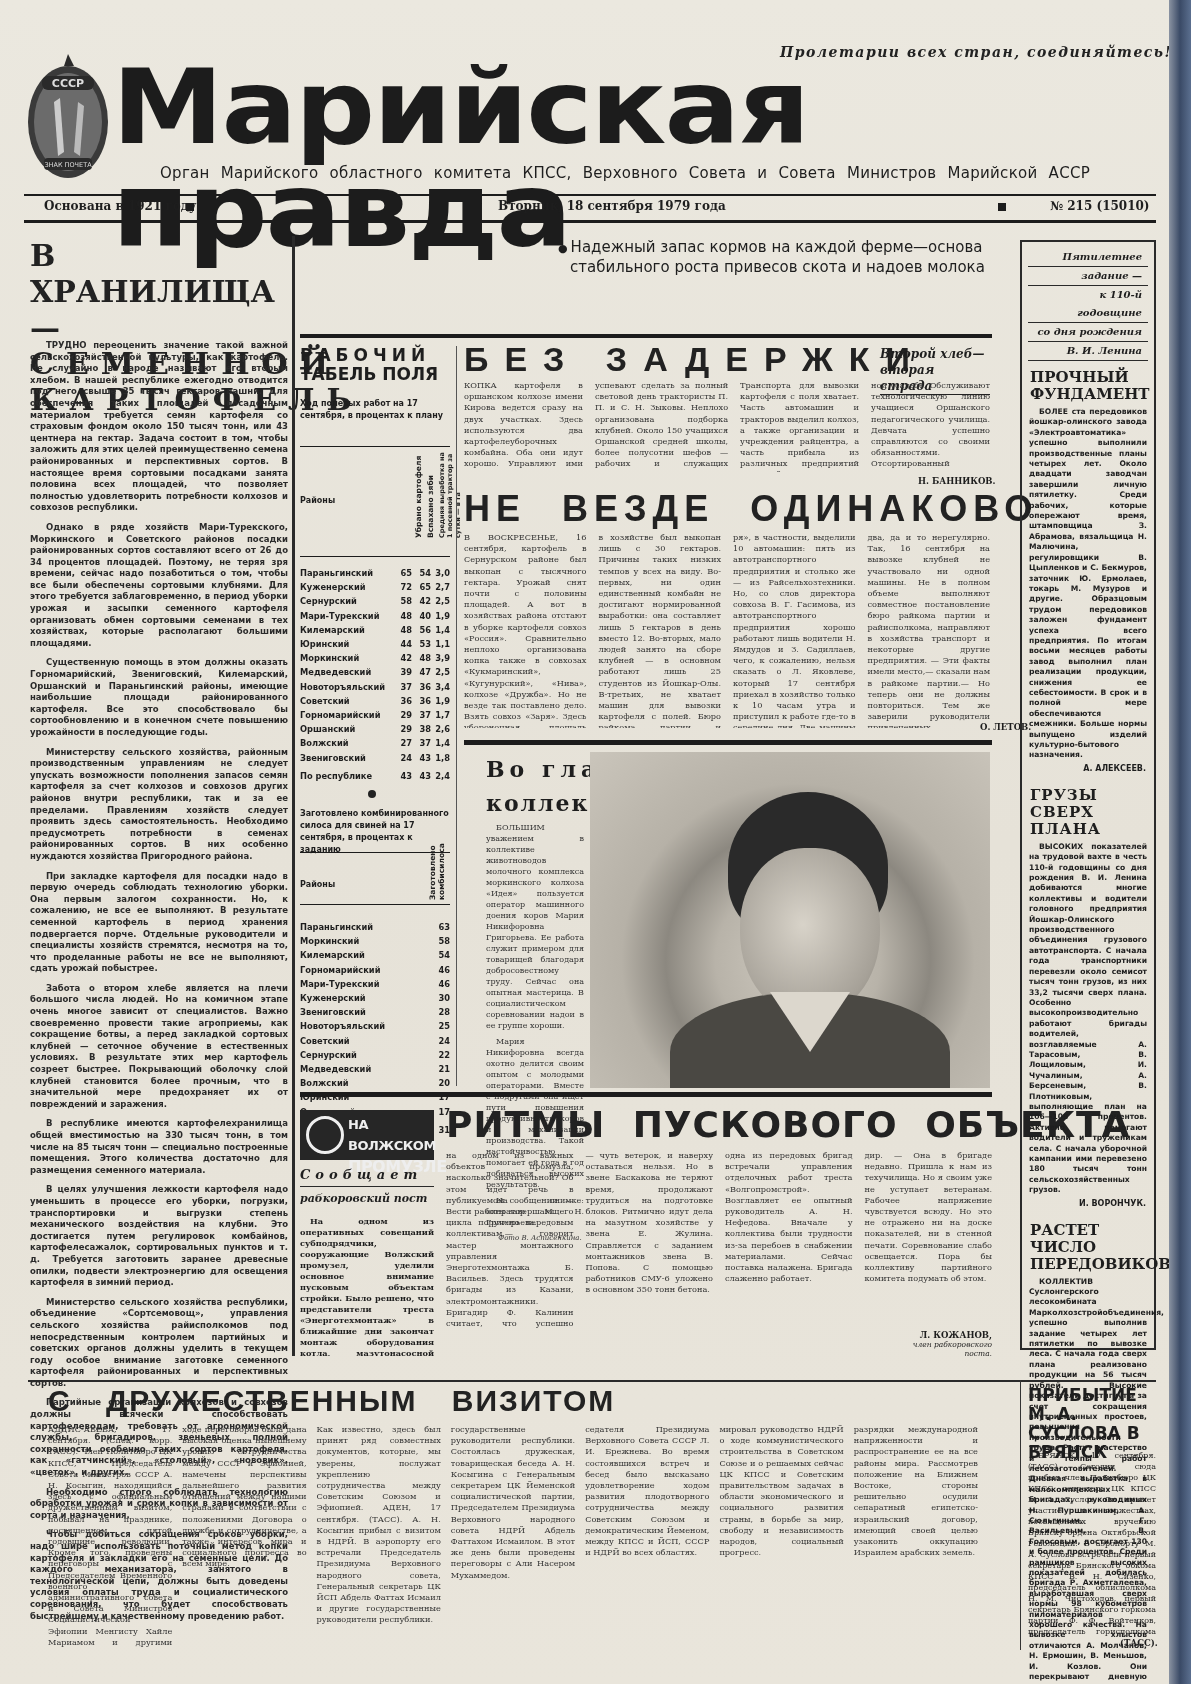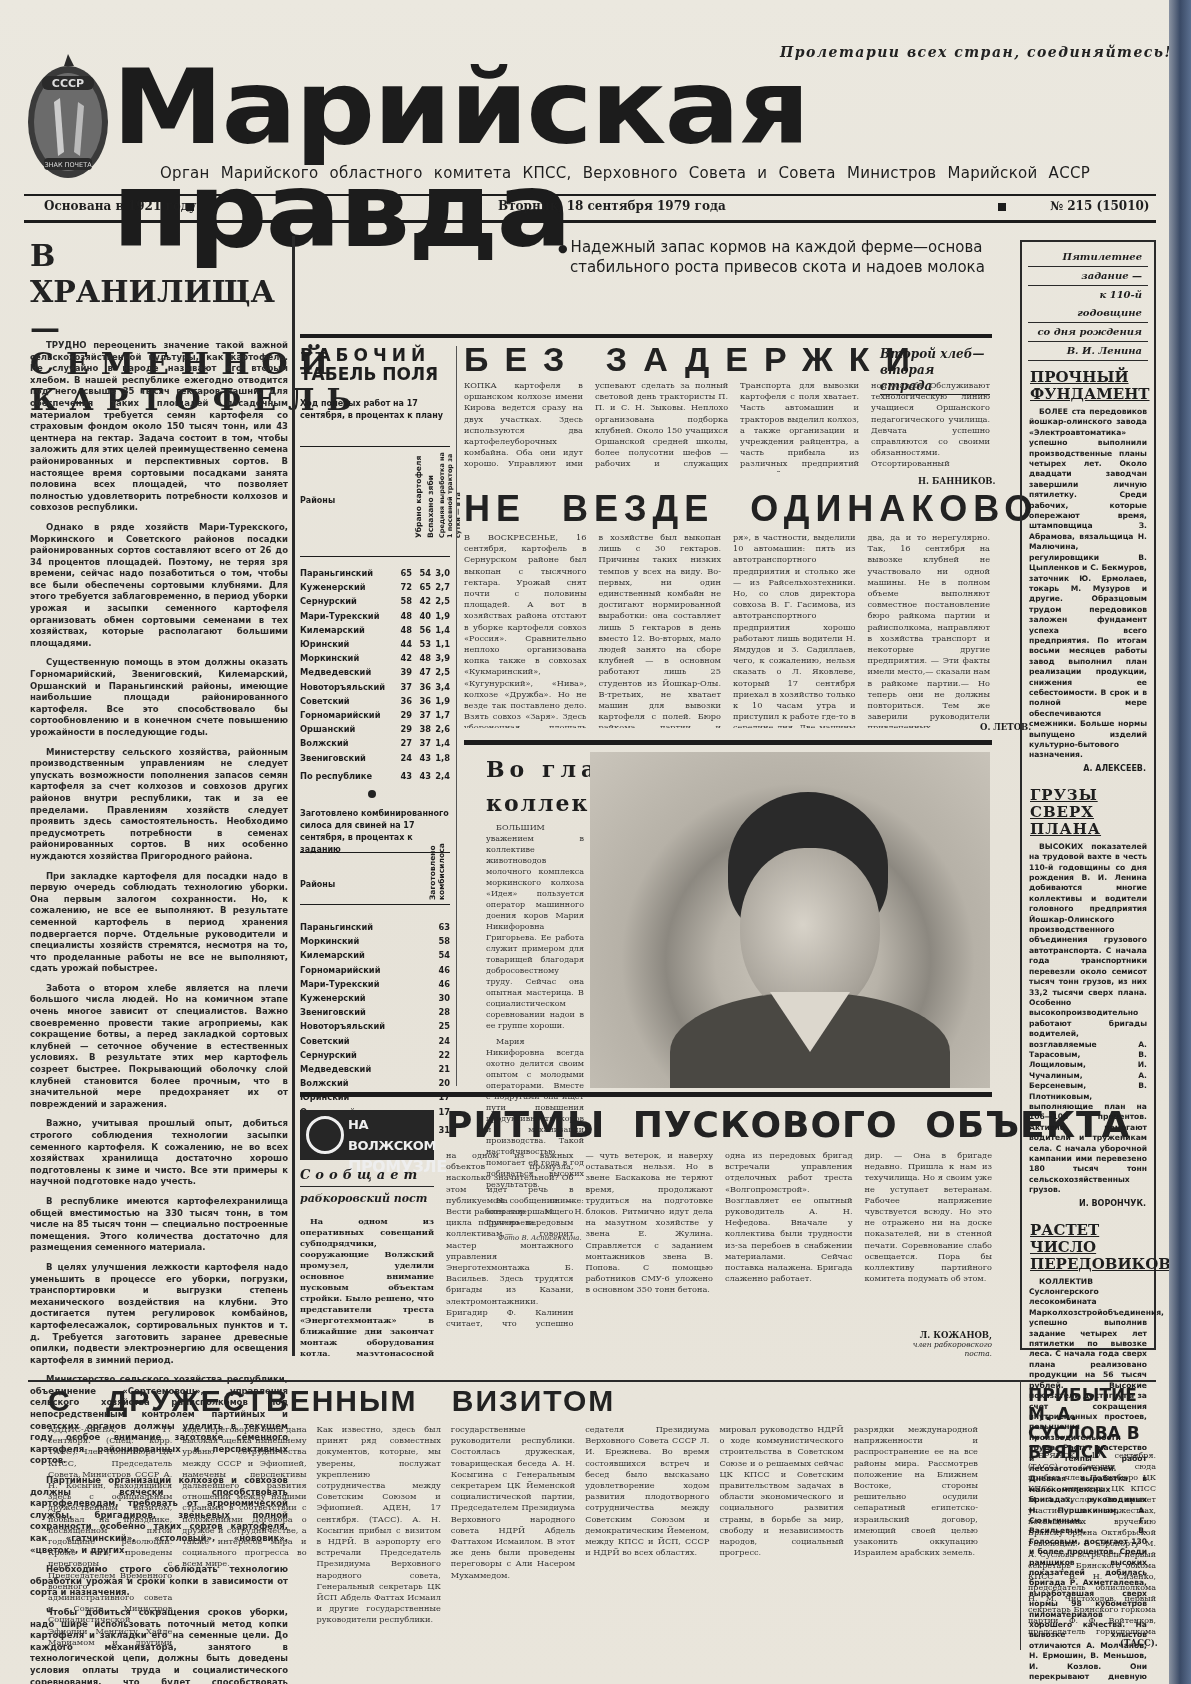--- a/index.html
+++ b/index.html
@@ -65,21 +65,21 @@
   .bullets { position: absolute; left: 558px; top: 238px; width: 434px; font: 15px "DejaVu Sans", sans-serif; line-height: 19px; }
   .bullets div { margin-bottom: 9px; padding-left: 12px; text-indent: -12px; }
   .bullets div::before { content: "●"; font-size: 11px; margin-right: 3px; }
 
   
   .sidebar {
     position: absolute; left: 1020px; top: 240px; width: 136px; height: 1110px;
     border: 2px solid #2a2a2a;
   }
   .sidebar .small-ital { font: italic bold 10px "DejaVu Serif", serif; text-align: right; padding: 0 6px; line-height: 18px; border-bottom: 1.5px solid #2a2a2a; margin: 0 6px; }
-  .sidebar .h { font: bold 15px "DejaVu Serif", serif; line-height: 17px; padding: 8px 8px 4px; text-decoration: underline; }
+  .sidebar .h { font: bold 15px "DejaVu Serif", serif; line-height: 17px; padding: 8px 8px 4px; }
   .sidebar .t { font: bold 7.6px "DejaVu Sans", sans-serif; line-height: 10.4px; padding: 0 7px; text-align: justify; text-indent: 10px; }
   .sidebar .sig { font: bold 8px "DejaVu Sans", sans-serif; text-align: right; padding: 3px 8px 6px; }
 
   
   .tabel-head { position:absolute; left:300px; top:346px; width:150px; font: bold 17px "DejaVu Sans", sans-serif; line-height: 19px; }
   .tabel-head .t1 { letter-spacing: 5px; }
   .tabel-sub { position:absolute; left:300px; top:398px; width:150px; font: bold 8px "DejaVu Sans", sans-serif; line-height: 12px; }
   .tbl { position:absolute; left:300px; width:150px; font: bold 8.3px "DejaVu Sans", sans-serif; }
   .tbl .row { display:flex; height: 14.2px; align-items:center; }
   .tbl .row .n { flex:1; }
@@ -153,21 +153,20 @@
     <div class="l2">СЕМЕННОЙ</div>
     <div class="l3">КАРТОФЕЛЬ</div>
   </div>
   <div class="ltext body-text">
     <p>ТРУДНО переоценить значение такой важной сельскохозяйственной культуры, как картофель. Не случайно в народе называют его вторым хлебом. В нашей республике ежегодно отводится под него свыше 35 тысяч гектаров пашни. Для обеспечения таких площадей посадочным материалом требуется семян картофеля со страховым фондом около 150 тысяч тонн, или 43 центнера на гектар. Задача состоит в том, чтобы заложить для этих целей преимущественно семена районированных и перспективных сортов. В настоящее время сортовыми посадками занята половина всех площадей, что позволяет полностью удовлетворить потребности колхозов и совхозов республики.</p>
     <p>Однако в ряде хозяйств Мари-Турекского, Моркинского и Советского районов посадки районированных сортов составляют всего от 26 до 34 процентов площадей. Поэтому, не теряя зря времени, сейчас надо позаботиться о том, чтобы все были обеспечены сортовыми клубнями. Для этого требуется заблаговременно, в период уборки урожая и засыпки семенного картофеля организовать обмен сортовыми семенами в тех хозяйствах, которые располагают большими площадями.</p>
     <p>Существенную помощь в этом должны оказать Горномарийский, Звениговский, Килемарский, Оршанский и Параньгинский районы, имеющие наибольшие площади районированного картофеля. Все это способствовало бы сортообновлению и в конечном счете повышению урожайности в последующие годы.</p>
     <p>Министерству сельского хозяйства, районным производственным управлениям не следует упускать возможности пополнения запасов семян картофеля за счет колхозов и совхозов других районов внутри республики, так и за ее пределами. Правлениям хозяйств следует проявить здесь самостоятельность. Необходимо предусмотреть потребности в семенах районированных сортов. В них особенно нуждаются хозяйства Пригородного района.</p>
     <p>При закладке картофеля для посадки надо в первую очередь соблюдать технологию уборки. Она первым залогом сохранности. Но, к сожалению, не все ее выполняют. В результате семенной картофель в период хранения подвергается порче. Отдельные руководители и специалисты хозяйств стремятся, несмотря на то, что проделанные работы не все не выполняют, сдать урожай побыстрее.</p>
     <p>Забота о втором хлебе является на плечи большого числа людей. Но на комичном этапе очень многое зависит от специалистов. Важно своевременно провести такие агроприемы, как сокращение ботвы, а перед закладкой сортовых клубней — сеточное обучение в естественных условиях. В результате этих мер картофель созреет быстрее. Покрывающий оболочку слой клубней становится более прочным, что в значительной мере предохраняет их от повреждений и заражения.</p>
-    <p>Важно, учитывая прошлый опыт, добиться строгого соблюдения технологии засыпки семенного картофеля. К сожалению, не во всех хозяйствах хранилища достаточно хорошо подготовлены к зиме и чисто. Все эти примеры к научной подготовке надо учесть.</p>
     <p>В республике имеются картофелехранилища общей вместимостью на 330 тысяч тонн, в том числе на 85 тысяч тонн — специально построенные помещения. Этого количества достаточно для размещения семенного материала.</p>
     <p>В целях улучшения лежкости картофеля надо уменьшить в процессе его уборки, погрузки, транспортировки и выгрузки степень механического воздействия на клубни. Это достигается путем регулировок комбайнов, картофелесажалок, сортировальных пунктов и т. д. Требуется заготовить заранее древесные опилки, подвести электроэнергию для освещения картофеля в зимний период.</p>
     <p>Министерство сельского хозяйства республики, объединение «Сортсемовощ», управления сельского хозяйства райисполкомов под непосредственным контролем партийных и советских органов должны уделить в текущем году особое внимание заготовке семенного картофеля районированных и перспективных сортов.</p>
     <p>Партийные организации колхозов и совхозов должны всячески способствовать картофелеводам, требовать от агрономической службы, бригадиров, звеньевых полной сохранности особенно таких сортов картофеля, как «гатчинский», «столовый», «нововик», «цветок», и других.</p>
     <p>Необходимо строго соблюдать технологию обработки урожая и сроки копки в зависимости от сорта и назначения.</p>
     <p>Чтобы добиться сокращения сроков уборки, надо шире использовать поточный метод копки картофеля и закладки его на семенные цели. До каждого механизатора, занятого в технологической цепи, должны быть доведены условия оплаты труда и социалистического соревнования, что будет способствовать быстрейшему и качественному проведению работ.</p>
 
   </div>
 
   <div class="vline" style="left:292px;top:236px;height:1120px;width:3px;"></div>

